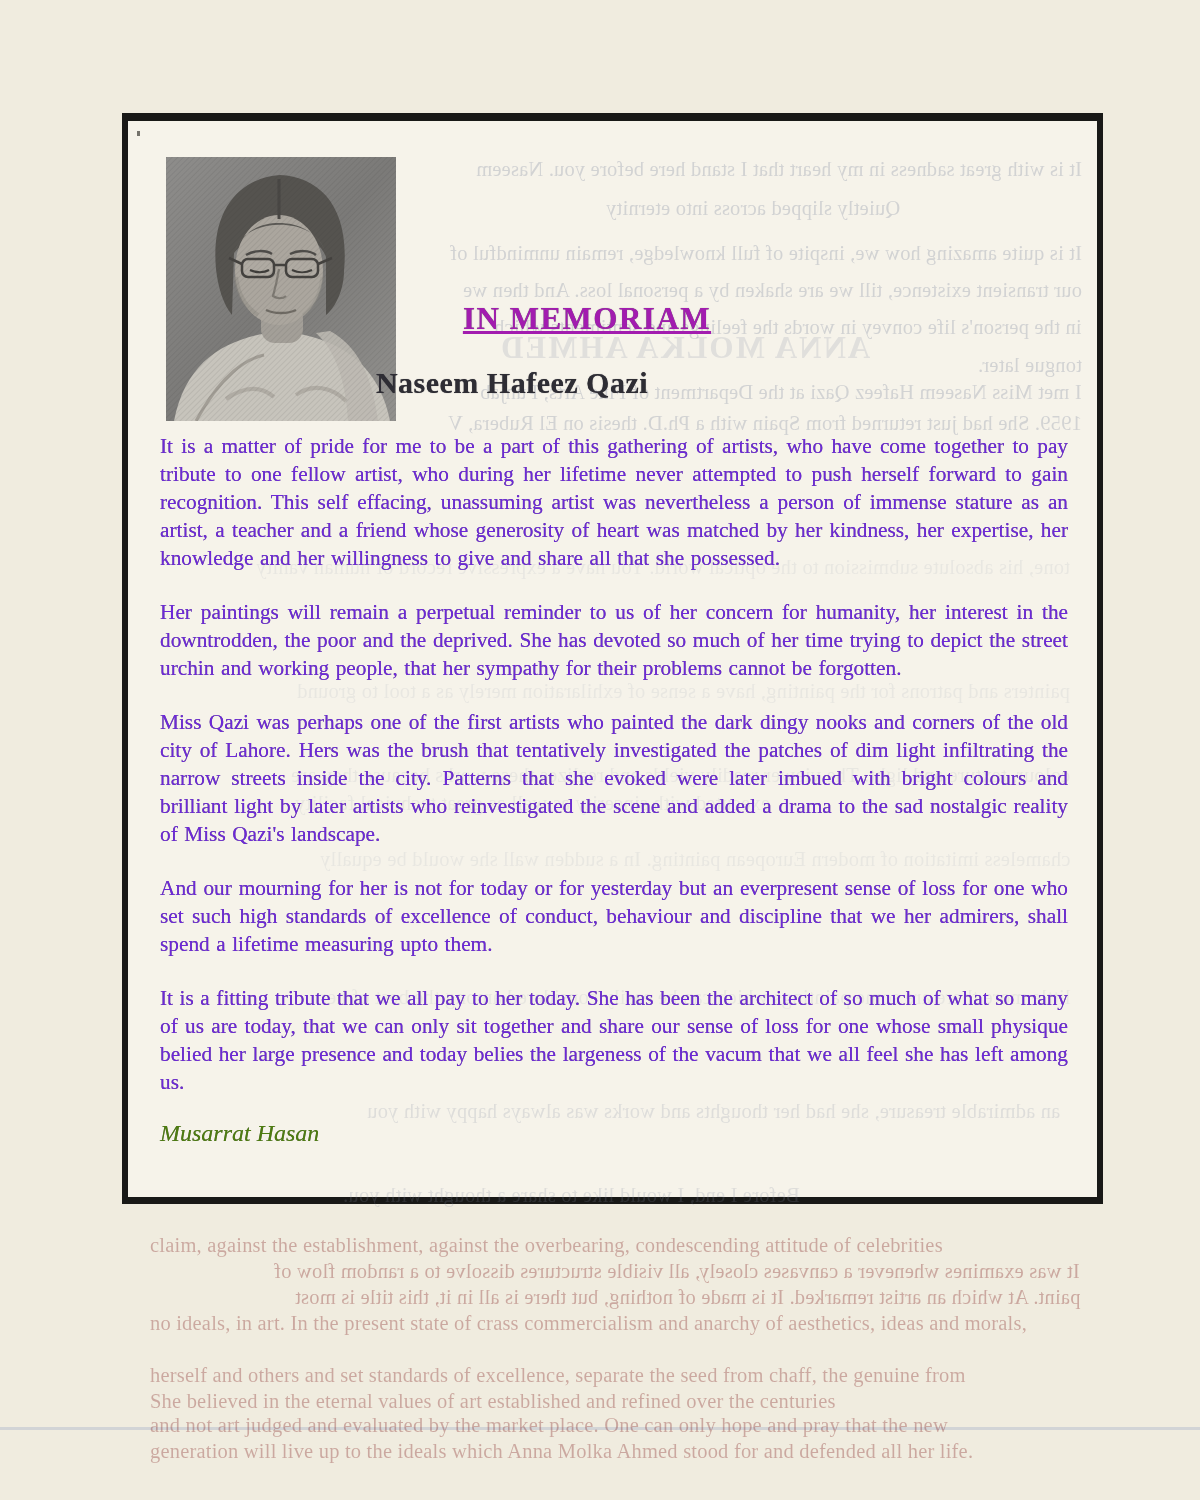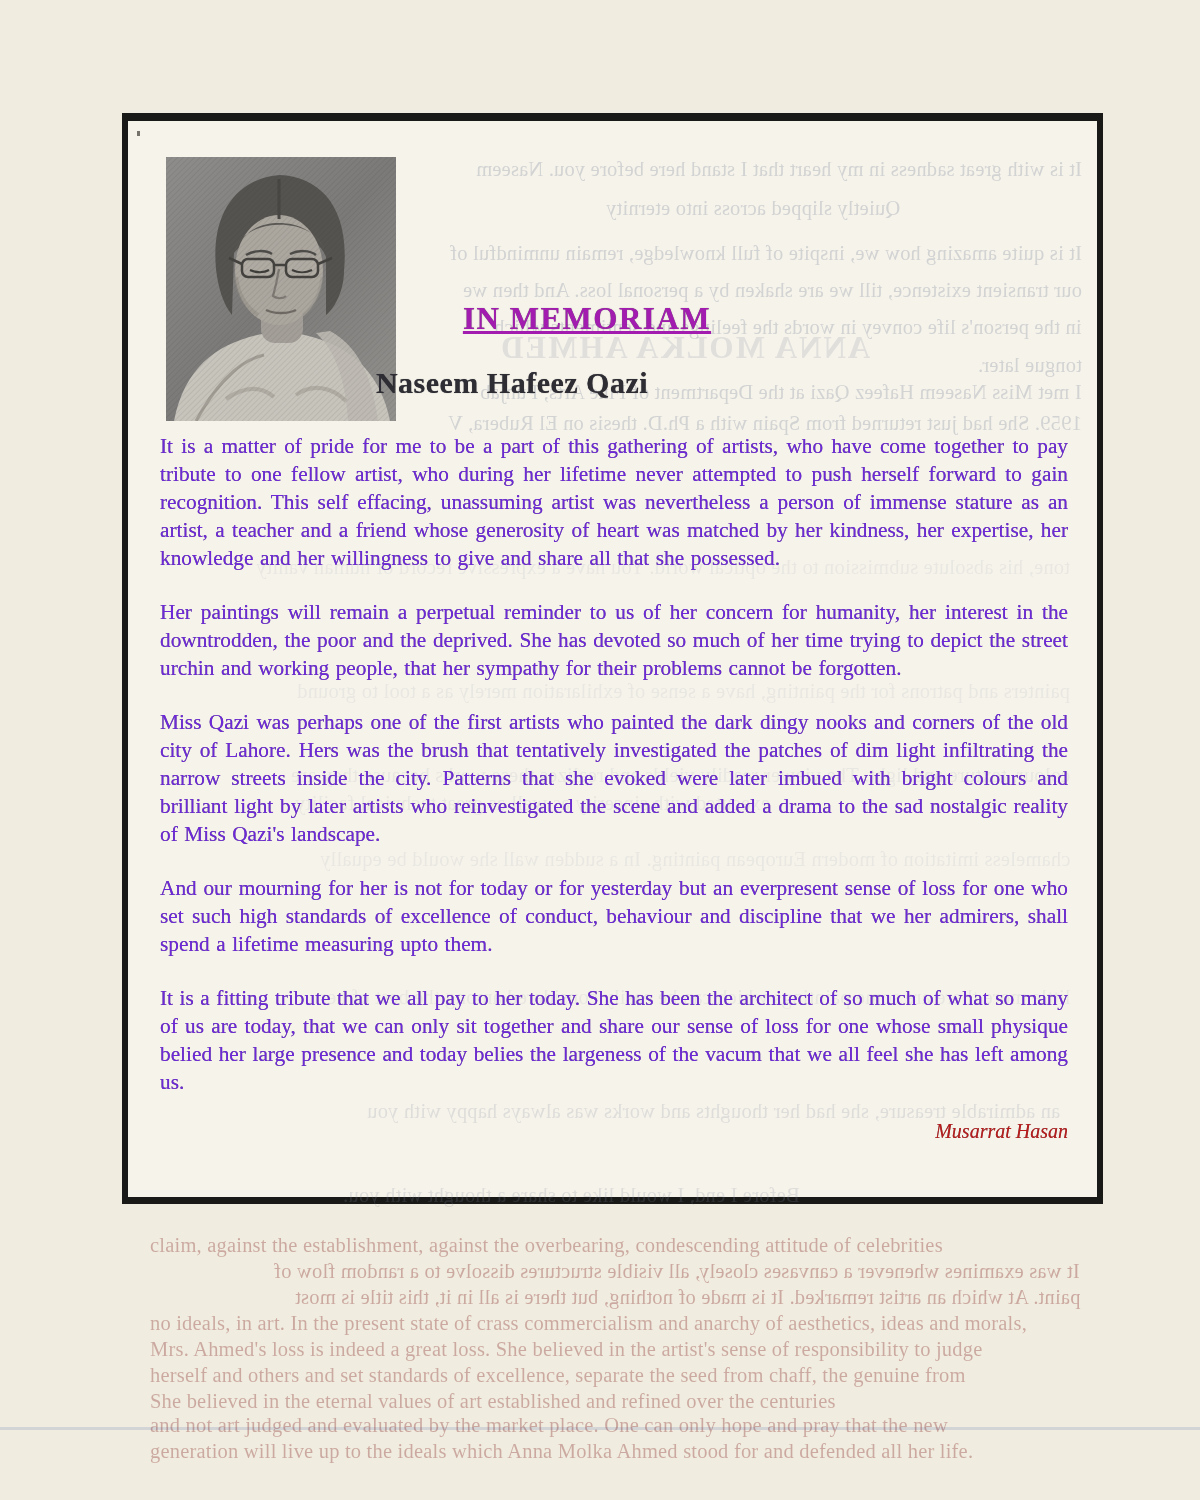--- a/index.html
+++ b/index.html
@@ -52,21 +52,21 @@
   .content p{
     margin:0 0 26px 0;
     font-size:21.3px;line-height:28px;
     text-align:justify;
     color:#6d28d9;
     word-spacing:1.2px;
     text-shadow:0 0 .6px rgba(53,52,60,.7);
   }
   .signature{
     position:absolute;left:160px;top:1120px;width:908px;
-    text-align:right;font-style:italic;font-size:20px;color:#b91c1c;
+    font-style:italic;font-size:24px;color:#4d7c0f;
     text-shadow:0 0 .5px rgba(58,57,66,.7);
     z-index:2;
   }
   
   .ghost{
     position:absolute;white-space:nowrap;
     font-size:20.5px;color:#818aa0;opacity:.30;
     filter:blur(.5px);z-index:1;letter-spacing:.2px;
   }
   .ghost.mir{transform:scaleX(-1);}
@@ -167,21 +167,20 @@
     <p>And our mourning for her is not for today or for yesterday but an everpresent sense of loss for one who set such high standards of excellence of conduct, behaviour and discipline that we her admirers, shall spend a lifetime measuring upto them.</p>
     <p>It is a fitting tribute that we all pay to her today. She has been the architect of so much of what so many of us are today, that we can only sit together and share our sense of loss for one whose small physique belied her large presence and today belies the largeness of the vacum that we all feel she has left among us.</p>
   </div>
 
   <div class="signature">Musarrat Hasan</div>
 
   <span class="ghost blue" style="top:1234px;left:150px;">claim, against the establishment, against the overbearing, condescending attitude of celebrities</span>
   <span class="ghost mir blue" style="top:1260px;right:120px;">It was examines whenever a canvases closely, all visible structures dissolve to a random flow of</span>
   <span class="ghost mir blue" style="top:1286px;right:120px;">paint. At which an artist remarked. It is made of nothing, but there is all in it, this title is most</span>
   <span class="ghost blue" style="top:1312px;left:150px;">no ideals, in art. In the present state of crass commercialism and anarchy of aesthetics, ideas and morals,</span>
-  <span class="ghost blue" style="top:1338px;left:150px;">Mrs. Ahmed's loss is indeed a great loss. She believed in the artist's sense of responsibility to judge</span>
   <span class="ghost blue" style="top:1364px;left:150px;">herself and others and set standards of excellence, separate the seed from chaff, the genuine from</span>
   <span class="ghost blue" style="top:1390px;left:150px;">She believed in the eternal values of art established and refined over the centuries</span>
   <span class="ghost blue" style="top:1414px;left:150px;">and not art judged and evaluated by the market place. One can only hope and pray that the new</span>
   <span class="ghost blue" style="top:1440px;left:150px;text-align:right;">generation will live up to the ideals which Anna Molka Ahmed stood for and defended all her life.</span>
 
   <div class="edge-line"></div>
 
 </div>
 
 </body></html>

